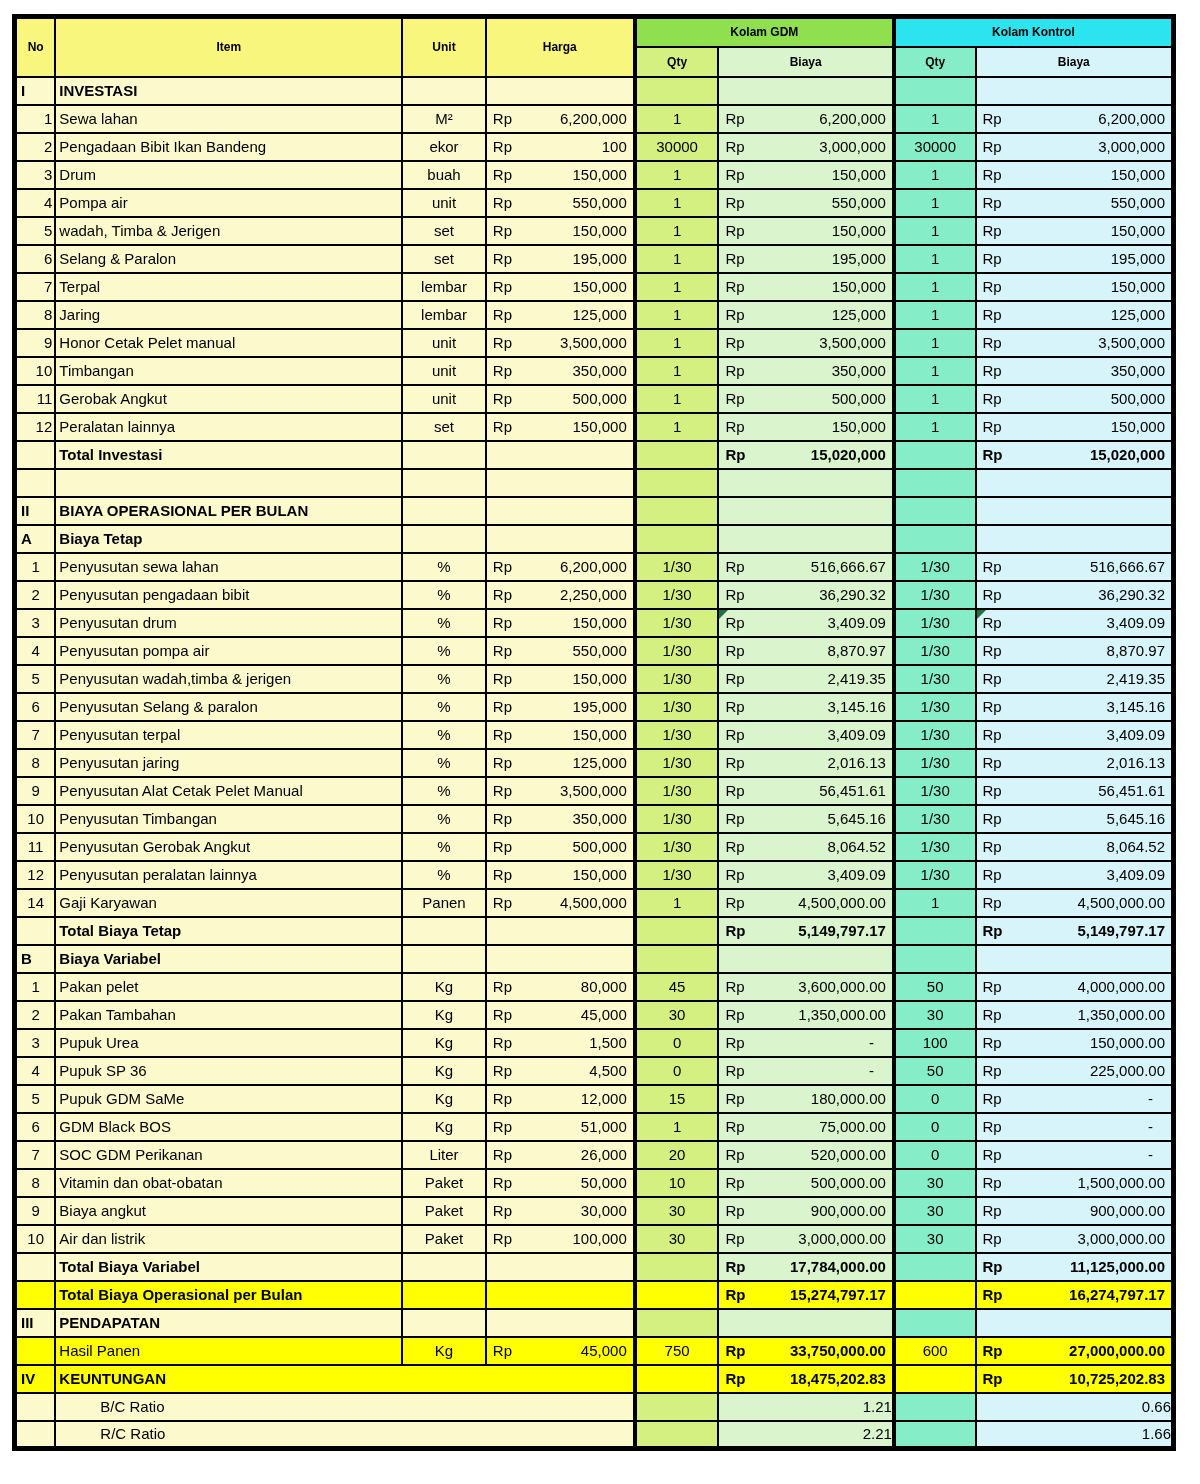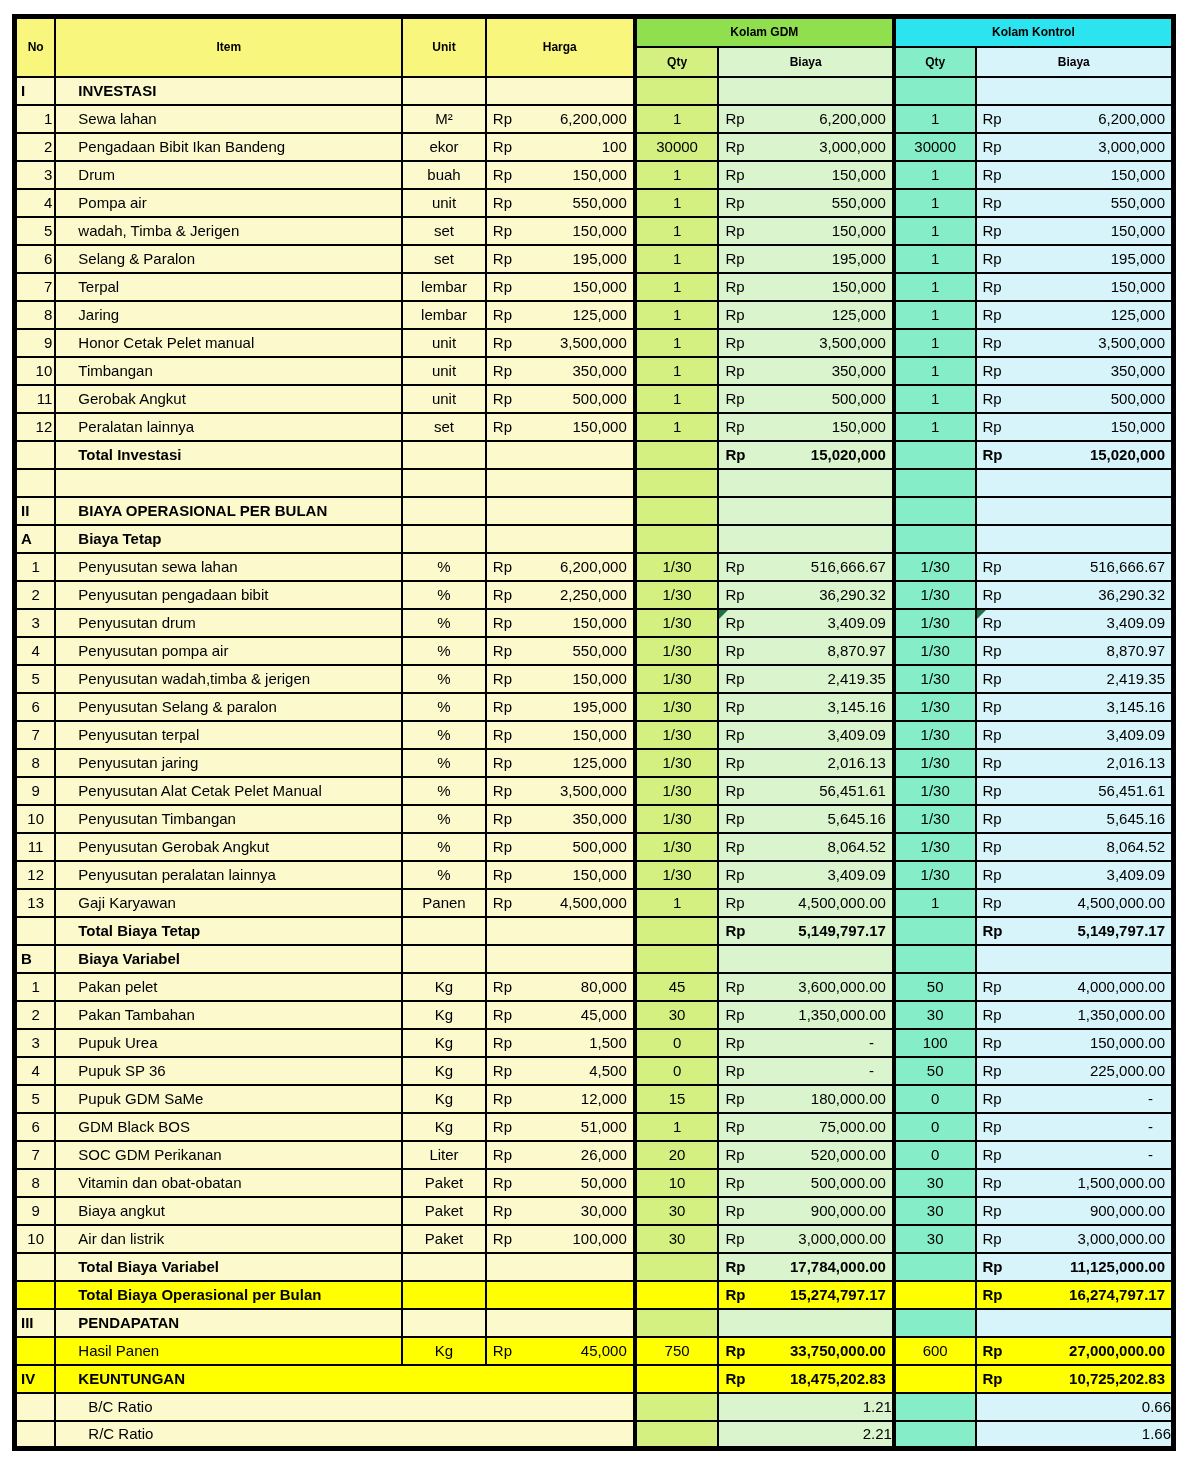--- a/index.html
+++ b/index.html
@@ -37,22 +37,22 @@
   .bg-y{background:var(--body-yellow);}
   .bg-gq{background:var(--gdm-qty);}
   .bg-gb{background:var(--gdm-biaya);}
   .bg-kq{background:var(--kontrol-qty);}
   .bg-kb{background:var(--kontrol-biaya);}
   tr.y td{background:var(--hl);}
   .sep{border-left:4px solid #000;}
   .no-l{text-align:left;padding-left:4px;font-weight:bold;}
   .no-r{text-align:right;padding-right:2px;}
   .no-c{text-align:center;}
-  .item{text-align:left;padding-left:22px;}
-  .item.ind{padding-left:32px;font-weight:normal;}
+  .item{text-align:left;padding-left:3px;}
+  .item.ind{padding-left:44px;font-weight:normal;}
   .b{font-weight:bold;}
   .ctr{text-align:center;}
   .acct{display:flex;justify-content:space-between;align-items:center;padding:0 6px;}
   .acct .val.dash{padding-right:12px;}
   .bv{font-weight:bold;}
   .ratio{text-align:right;}
   td.note::before{content:"";position:absolute;left:0;top:0;width:0;height:0;
     border-top:9px solid var(--note);border-right:9px solid transparent;}
 </style>
 </head>
@@ -741,21 +741,21 @@
           </td>
           <td class="bg-kq ctr sep">1/30</td>
           <td class="bg-kb">
             <div class="acct">
               <span>Rp</span>
               <span class="val">3,409.09</span>
             </div>
           </td>
         </tr>
         <tr>
-          <td class="bg-y no-c">13</td>
+          <td class="bg-y no-c">14</td>
           <td class="bg-y item">Gaji Karyawan</td>
           <td class="bg-y ctr">Panen</td>
           <td class="bg-y">
             <div class="acct">
               <span>Rp</span>
               <span class="val">4,500,000</span>
             </div>
           </td>
           <td class="bg-gq ctr sep">1</td>
           <td class="bg-gb">

